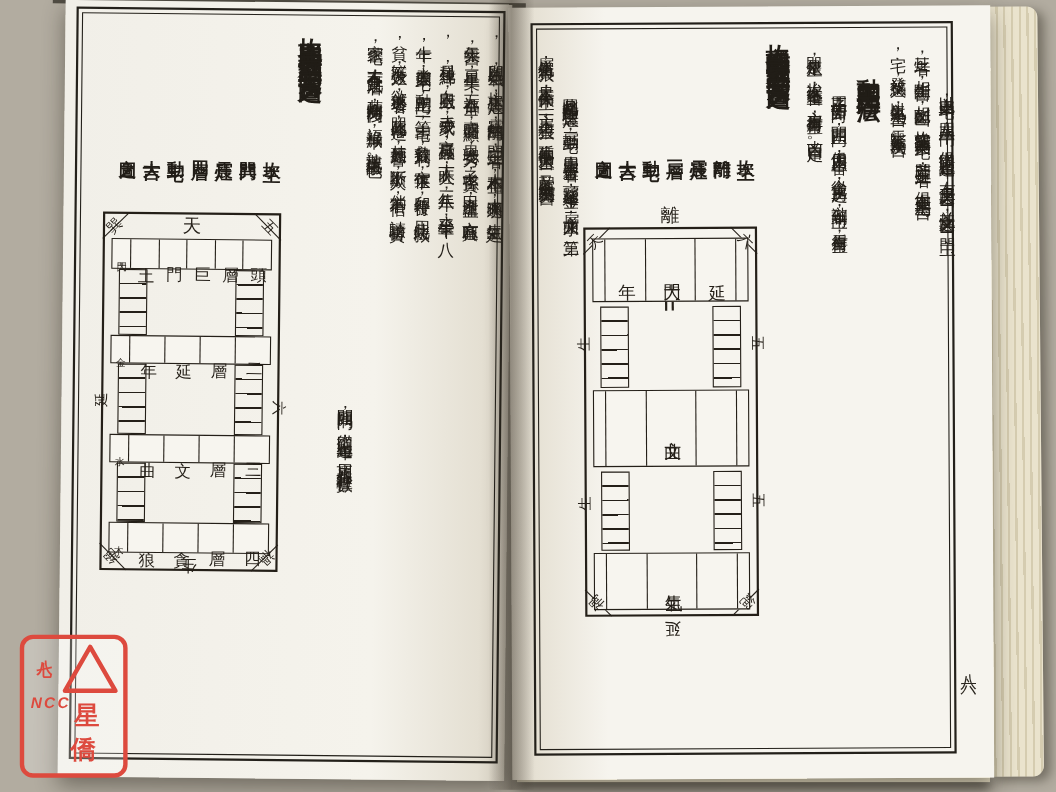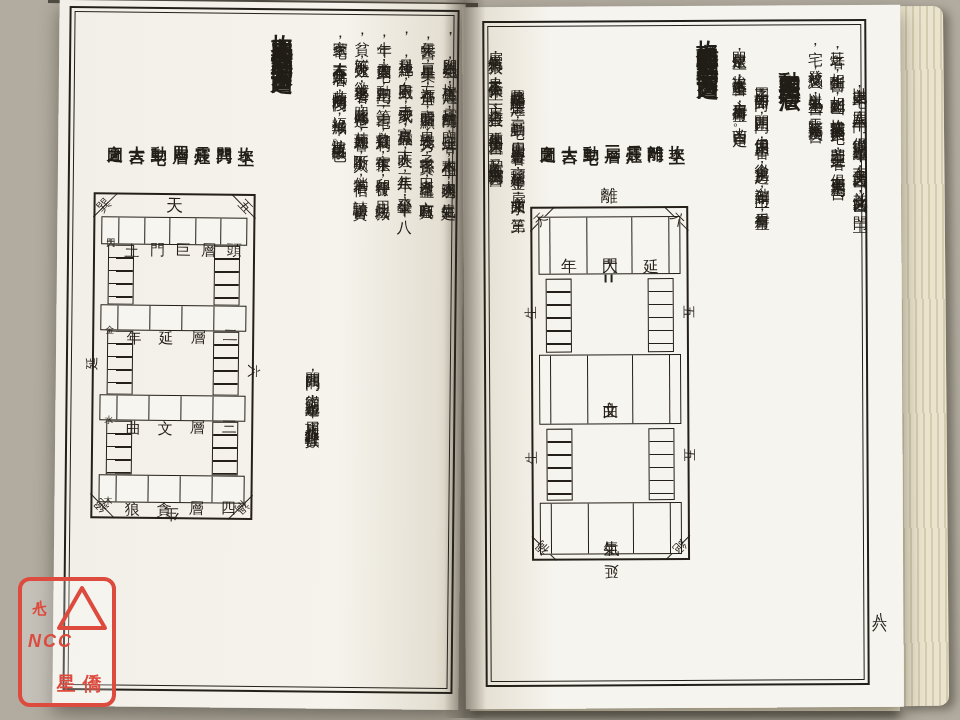--- a/index.html
+++ b/index.html
@@ -80,23 +80,23 @@
   .wing.wr{right:13px;}
   .ticks{position:absolute;display:flex;gap:4px;}
   .ticks i{display:block;width:2px;height:8px;background:#241f18;}
   
   .stamp{position:absolute;left:18px;top:577px;width:90px;height:122px;
     border:4px solid #dd4a3e;border-radius:12px;background:rgba(255,255,255,.25);z-index:9;}
   .stamp .num{position:absolute;left:8px;top:8px;writing-mode:vertical-rl;
     font-size:14px;letter-spacing:2px;color:#dd4a3e;font-weight:bold;}
   .stamp .tri{position:absolute;right:4px;top:4px;}
   .stamp .ncc{position:absolute;left:6px;top:50px;color:#dd4a3e;font-style:italic;
-    font-weight:bold;font-size:18px;letter-spacing:2px;font-family:"Liberation Sans",sans-serif;}
+    font-weight:bold;font-size:14px;letter-spacing:2px;font-family:"Liberation Sans",sans-serif;}
   .stamp .brand{position:absolute;left:0;right:0;bottom:6px;text-align:center;
-    color:#dd4a3e;font-weight:bold;font-size:19px;letter-spacing:7px;text-indent:7px;margin-left:24px;}
+    color:#dd4a3e;font-weight:bold;font-size:23px;letter-spacing:7px;text-indent:7px;margin-left:24px;}
 </style>
 </head>
 <body>
 
 <div class="fore-edge"></div>
 <div class="top-edge"></div>
 <div class="bottom-edge"></div>
 
 <div class="page page-left">
   <div class="frame">

